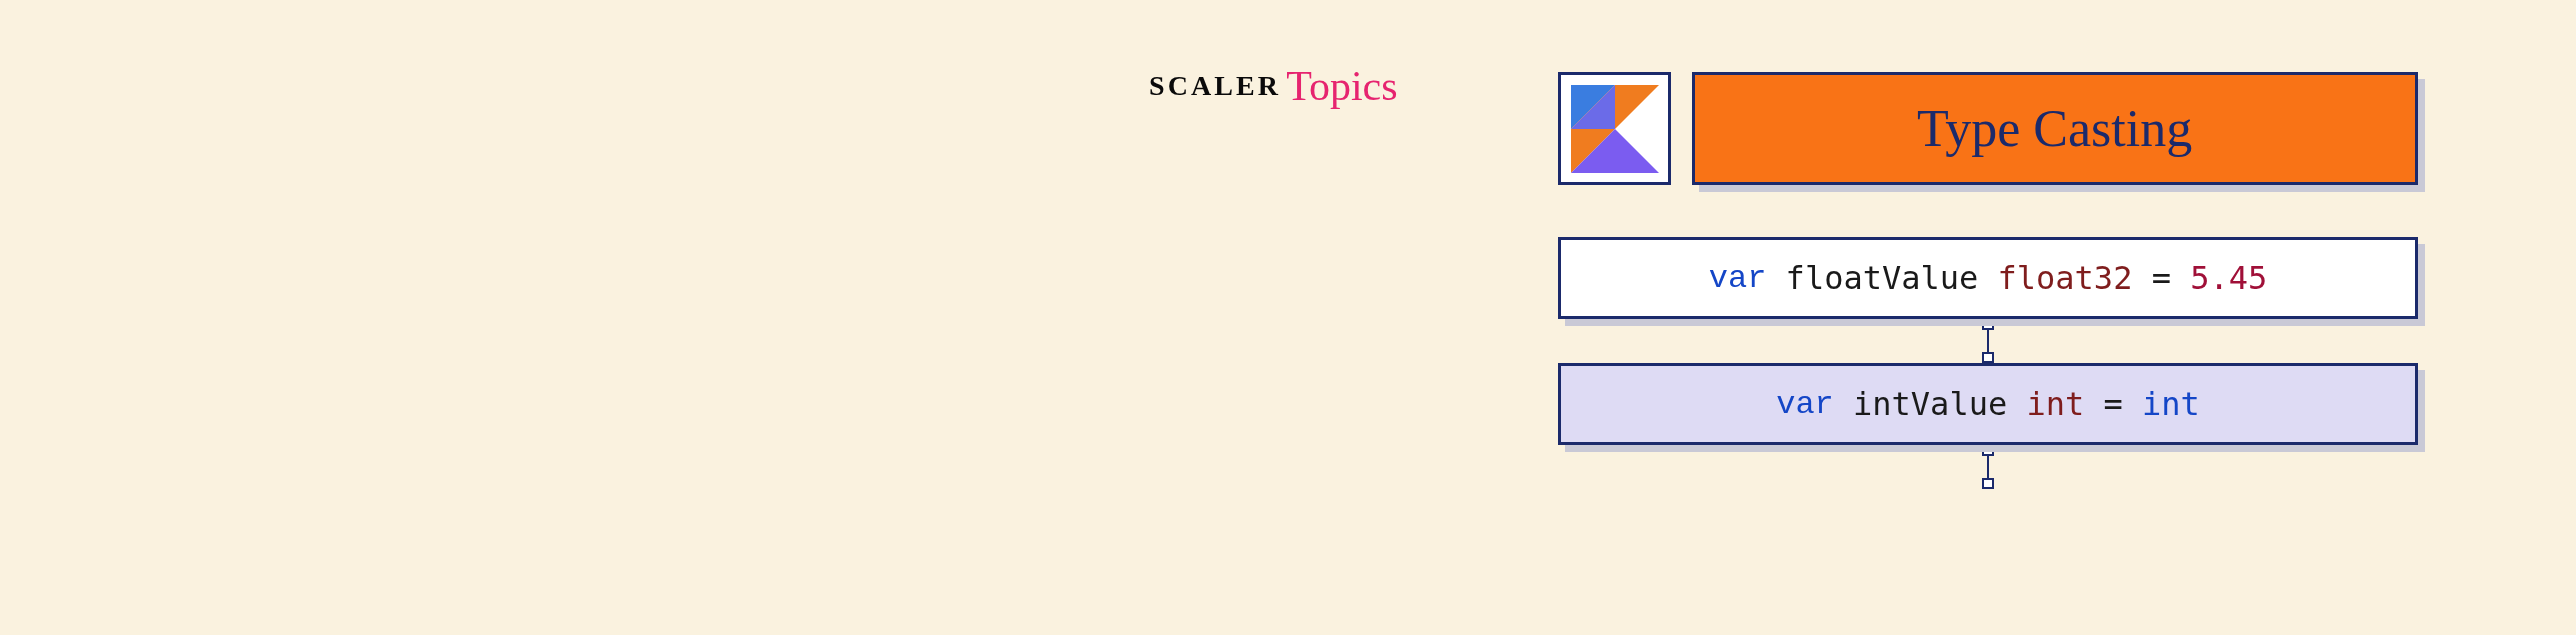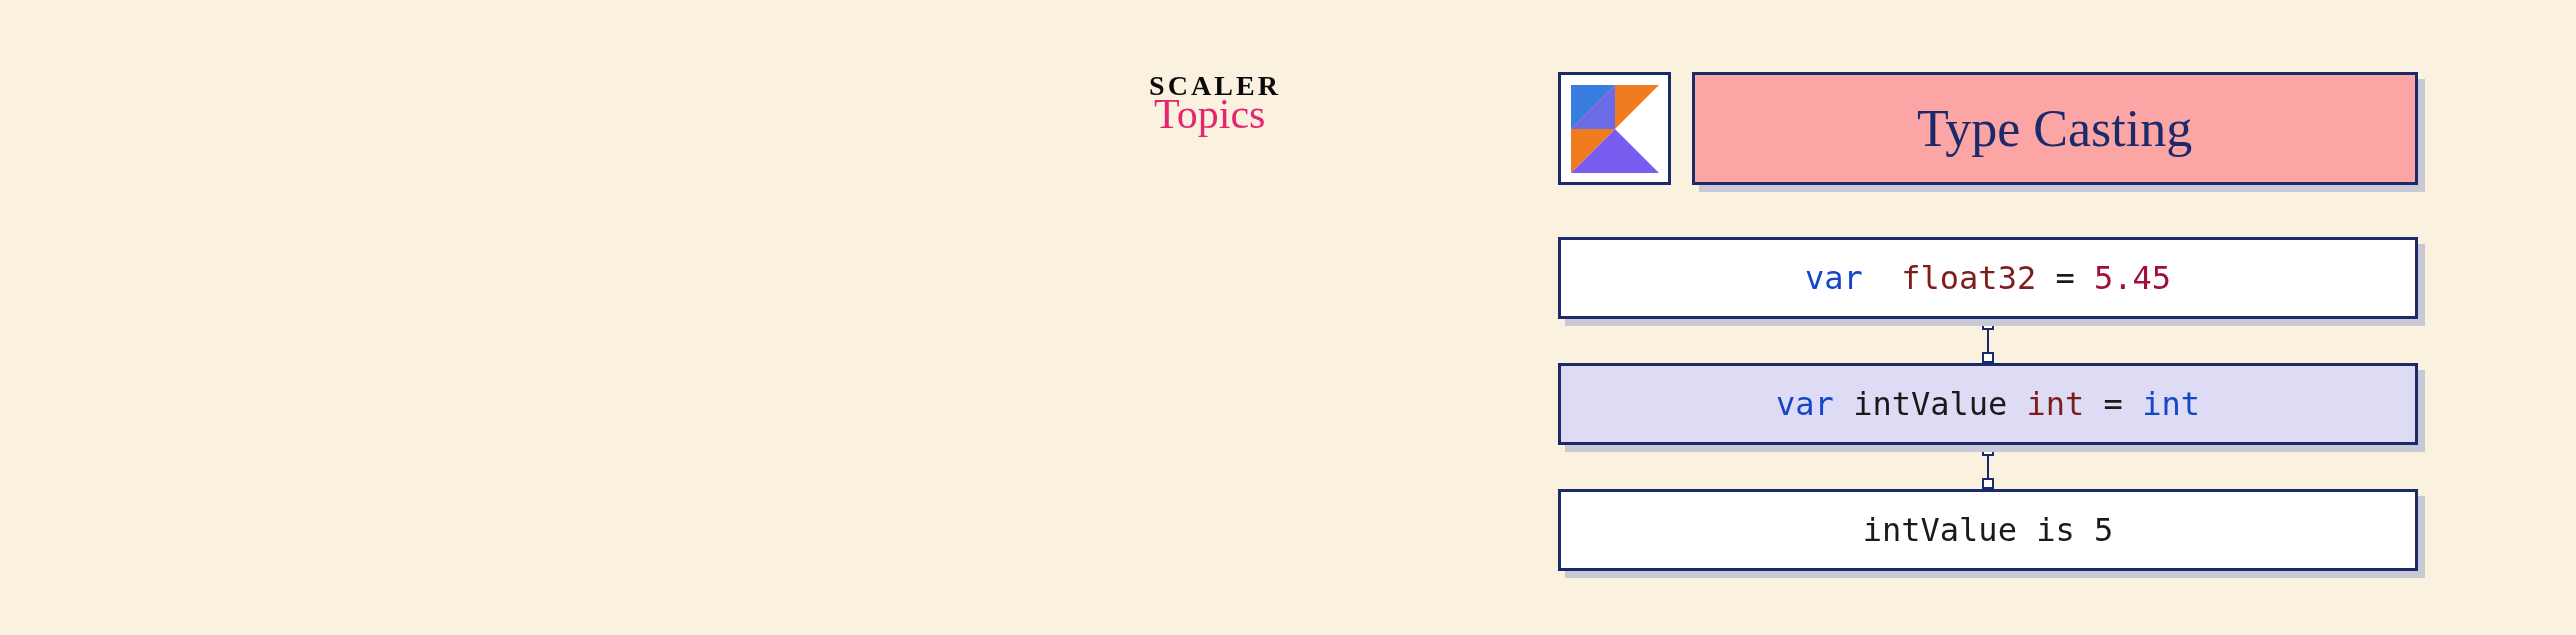--- a/index.html
+++ b/index.html
@@ -8,21 +8,21 @@
     width: 3091px;
     height: 636px;
     font-family: -apple-system, BlinkMacSystemFont, "Segoe UI", Roboto, sans-serif;
     position: relative;
   }
   .brand {
     position: absolute;
     left: 1149px;
     top: 72px;
     display: flex;
-    flex-direction: column;
+    flex-direction: row;
     align-items: flex-start;
     line-height: 1;
   }
   .brand-scaler {
     font-family: Georgia, serif;
     font-weight: 700;
     font-size: 28px;
     letter-spacing: 3.1px;
     color: #0a0a0a;
   }
@@ -60,21 +60,21 @@
     left: 7.2px;
     top: 7.2px;
     right: -7.2px;
     bottom: -7.2px;
     background: #c9c9d6;
   }
   .title-front {
     position: absolute;
     inset: 0;
     border: 3.1px solid #1b2a6b;
-    background: #fca5a5;
+    background: #f97316;
     display: flex;
     align-items: center;
     justify-content: center;
   }
   .title-text {
     font-family: Georgia, "Times New Roman", serif;
     font-size: 52px;
     color: #1b2a6b;
     font-weight: 500;
   }
@@ -123,21 +123,21 @@
     width: 11.3px;
     height: 11.3px;
     border: 2.6px solid #1b2a6b;
     background: #fff;
   }
   .conn-line {
     width: 2.6px;
     flex: 1;
     background: #1b2a6b;
   }
-  .kw { color: #1446c7; }
+  .kw { color: #1446c7; font-family: Liberation Mono, monospace; }
   .typ { color: #7f1d1d; }
   .num { color: #a01038; }
   .fn { color: #1446c7; }
   .id { color: #1a1a1a; }
 </style>
 </head>
 <body>
 
 <div class="brand">
   <span class="brand-scaler">SCALER</span>
@@ -161,20 +161,21 @@
   </div>
 </div>
 
 <div class="flow">
 
   <div class="code-box">
     <div class="code-shadow"></div>
     <div class="code-front">
       <span class="kw">var</span>
       <span>&nbsp;</span>
+      <span class="id">floatValue</span>
       <span>&nbsp;</span>
       <span class="typ">float32</span>
       <span>&nbsp;</span>
       <span class="id">=</span>
       <span>&nbsp;</span>
       <span class="num">5.45</span>
     </div>
   </div>
 
   <div class="connector">
@@ -197,21 +198,15 @@
       <span class="fn">int</span>
     </div>
   </div>
 
   <div class="connector">
     <div class="conn-sq"></div>
     <div class="conn-line"></div>
     <div class="conn-sq"></div>
   </div>
 
-  <div class="code-box">
-    <div class="code-shadow"></div>
-    <div class="code-front">
-      <span class="id">intValue is 5</span>
-    </div>
-  </div>
 
 </div>
 
 
 </body></html>

